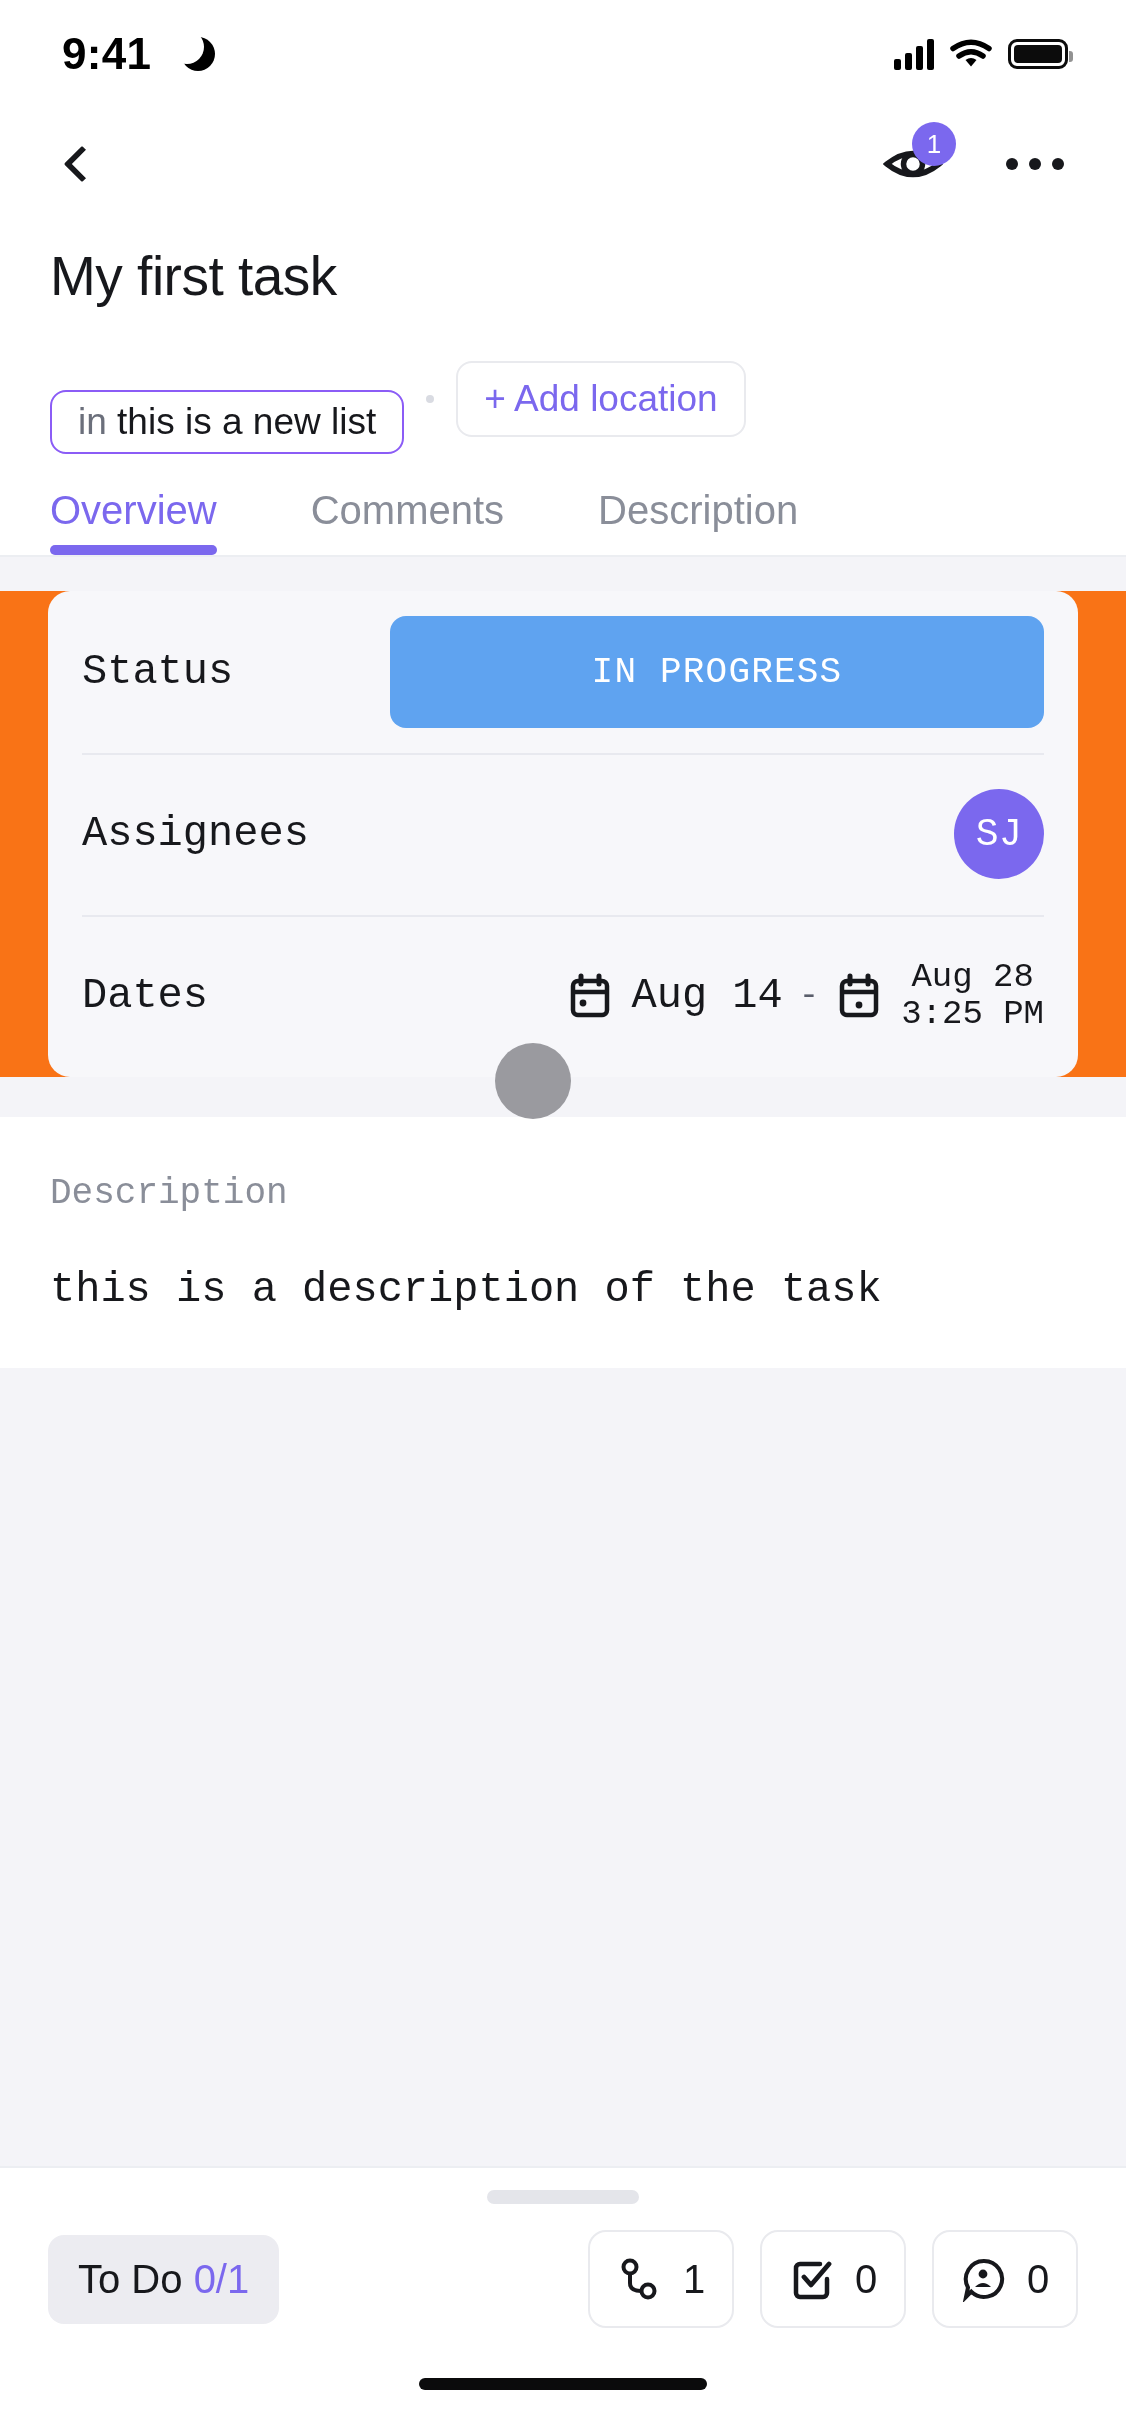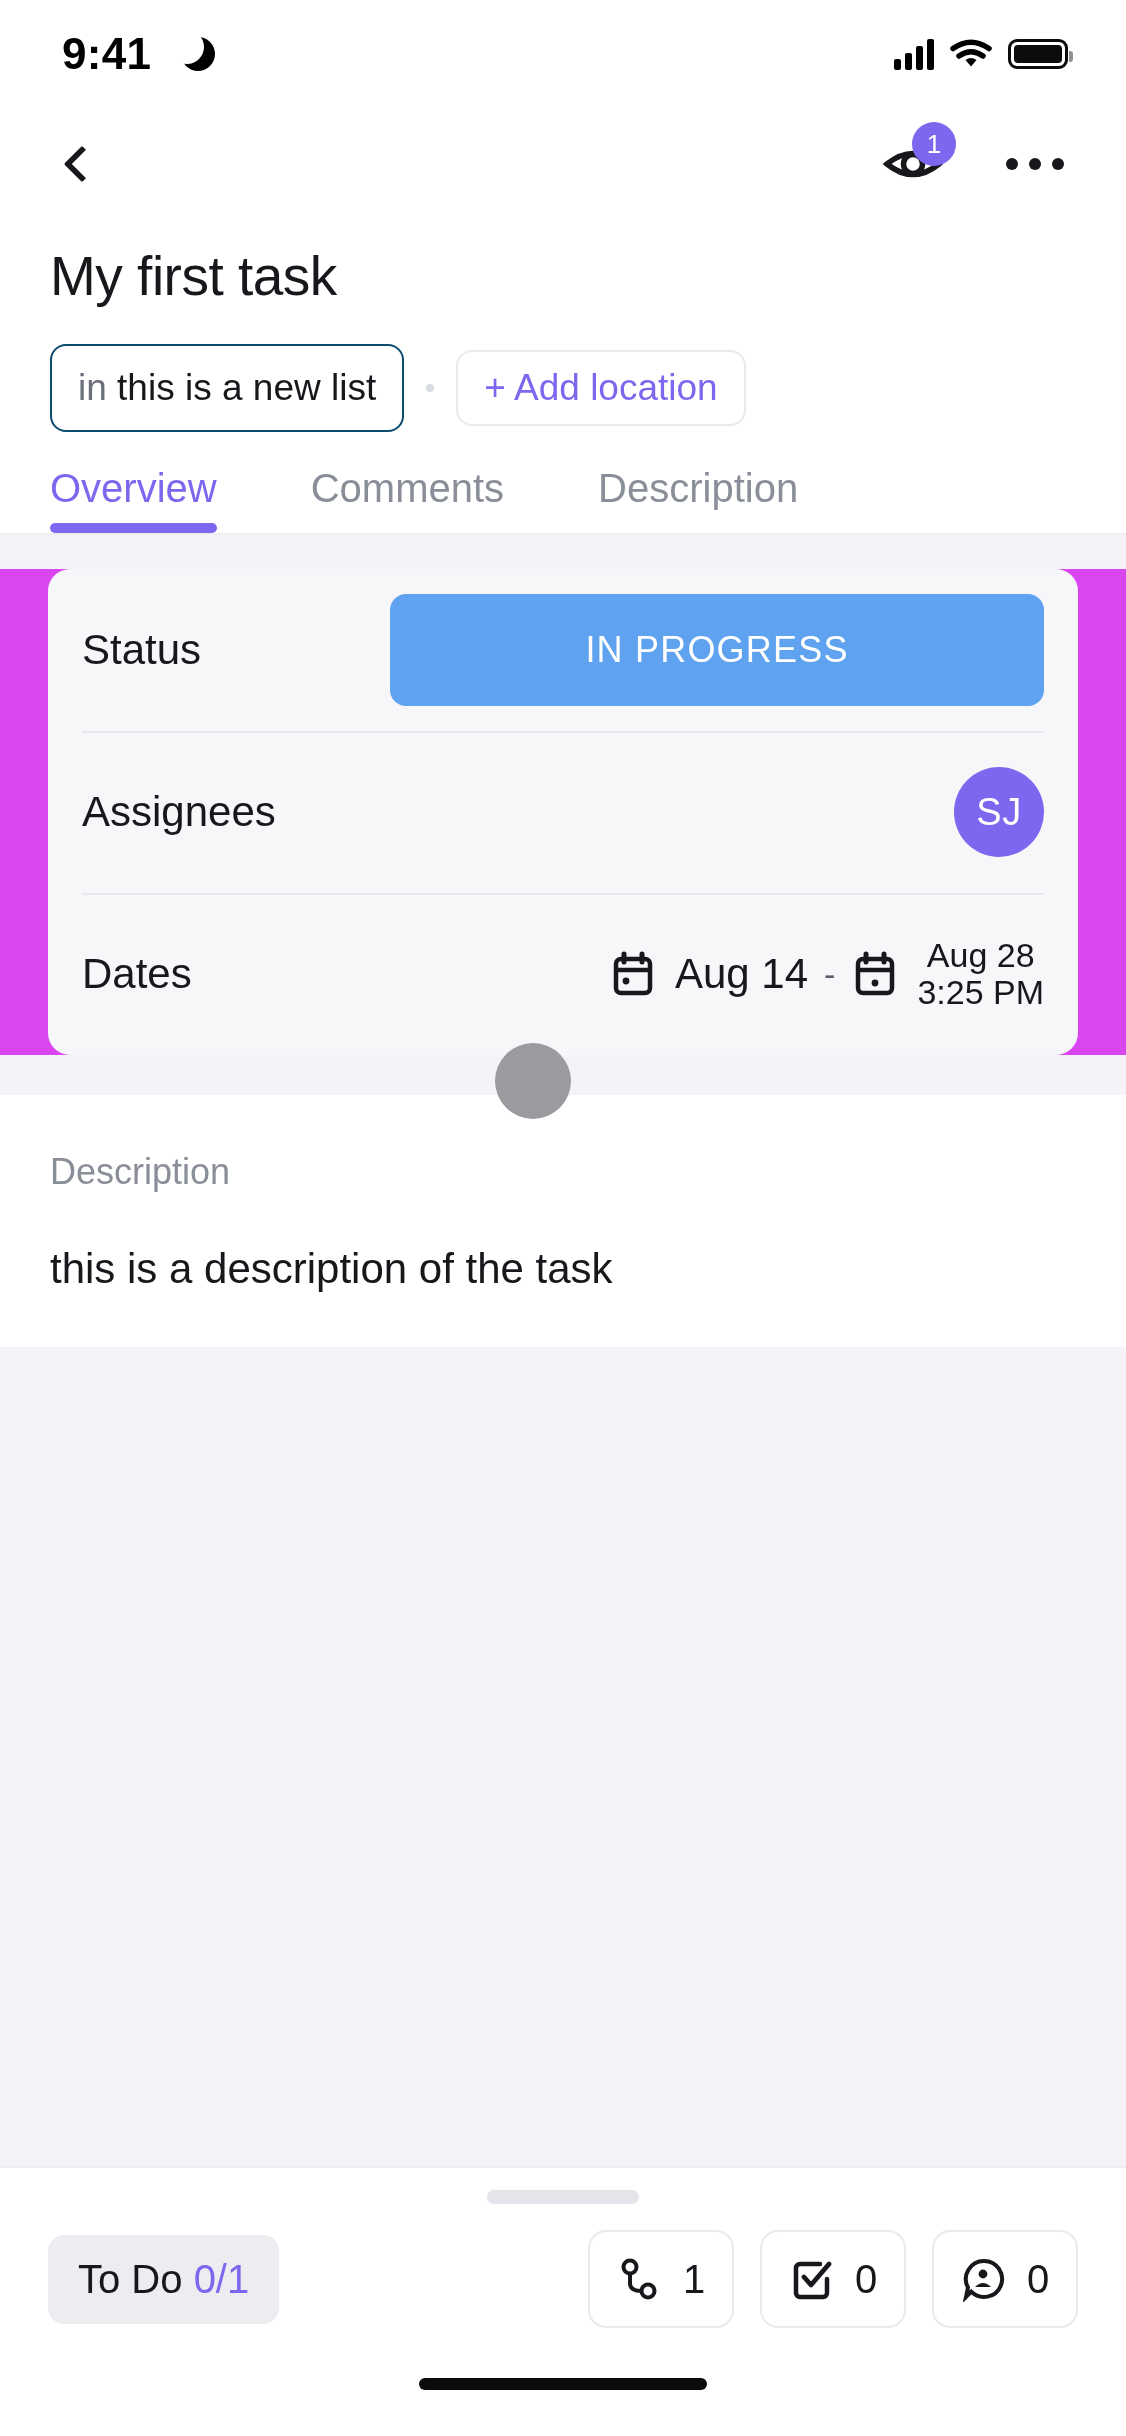--- a/index.html
+++ b/index.html
@@ -57,44 +57,44 @@
   }
   .dots { display:flex; gap:11px; align-items:center; padding:10px; }
   .dots i { width:12px; height:12px; background:#17181c; border-radius:50%; display:block;}
 
   
   .header { padding:0 50px; flex:0 0 auto; }
   .title { font-size:55px; font-weight:400; color:#17181c; letter-spacing:-0.5px; margin-top:24px; }
 
   .chiprow { display:flex; align-items:center; gap:0; margin-top:36px; }
   .chip {
-    border:2px solid #0c4a6e; border-radius:16px;
-    padding:21px 26px; font-size:37px; color:#17181c;
-    white-space:nowrap; background:#fff;
+    border:2px solid #8b5cf6; border-radius:16px;
+    padding:9px 26px; font-size:37px; color:#17181c;
+    white-space:nowrap; background:#fff;margin-top:46px;
   }
   .chip .pre { color:#6b6f7b; }
   .dot-sep { width:8px; height:8px; border-radius:50%; background:#d9dbe2; margin:0 22px; flex:0 0 auto;}
   .chip-add {
     border:2px solid #e9eaee; border-radius:16px;
     padding:15px 26px; font-size:37px; color:#7B68EE; background:#fff; white-space:nowrap;
   }
 
   
   .tabs { display:flex; align-items:flex-end; gap:0; margin-top:34px; padding:0 50px; border-bottom:0; flex:0 0 auto;}
   .tab { padding:0 0 22px 0; font-size:40px; color:#8a8e99; position:relative; }
   .tab + .tab { margin-left:94px; }
   .tab.active { color:#7B68EE; }
   .tab.active::after{
     content:""; position:absolute; left:0; right:0; bottom:0;
     height:10px; background:#7B68EE; border-radius:6px;
   }
   .tabs-underline { height:2px; background:#eceef2; }
 
   
-  .content { flex:1 1 auto; background:#d946ef; overflow:hidden; display:flex; flex-direction:column;}
+  .content { flex:1 1 auto; background:#f97316; overflow:hidden; display:flex; flex-direction:column;font-family:Liberation Mono, monospace;}
   .gap { height:34px; background:#f4f4f8; flex:0 0 34px;}
 
   .card {
     background:#f7f7fa; margin:0 48px; border-radius:22px; overflow:hidden; flex:0 0 auto;
   }
   .row { display:flex; align-items:center; padding:0 34px; min-height:162px; position:relative;}
   .row + .row::before{
     content:""; position:absolute; left:34px; right:34px; top:0; height:2px; background:#e8e9ef;
   }
   .row-label { font-size:42px; color:#17181c; flex:0 0 auto; }

